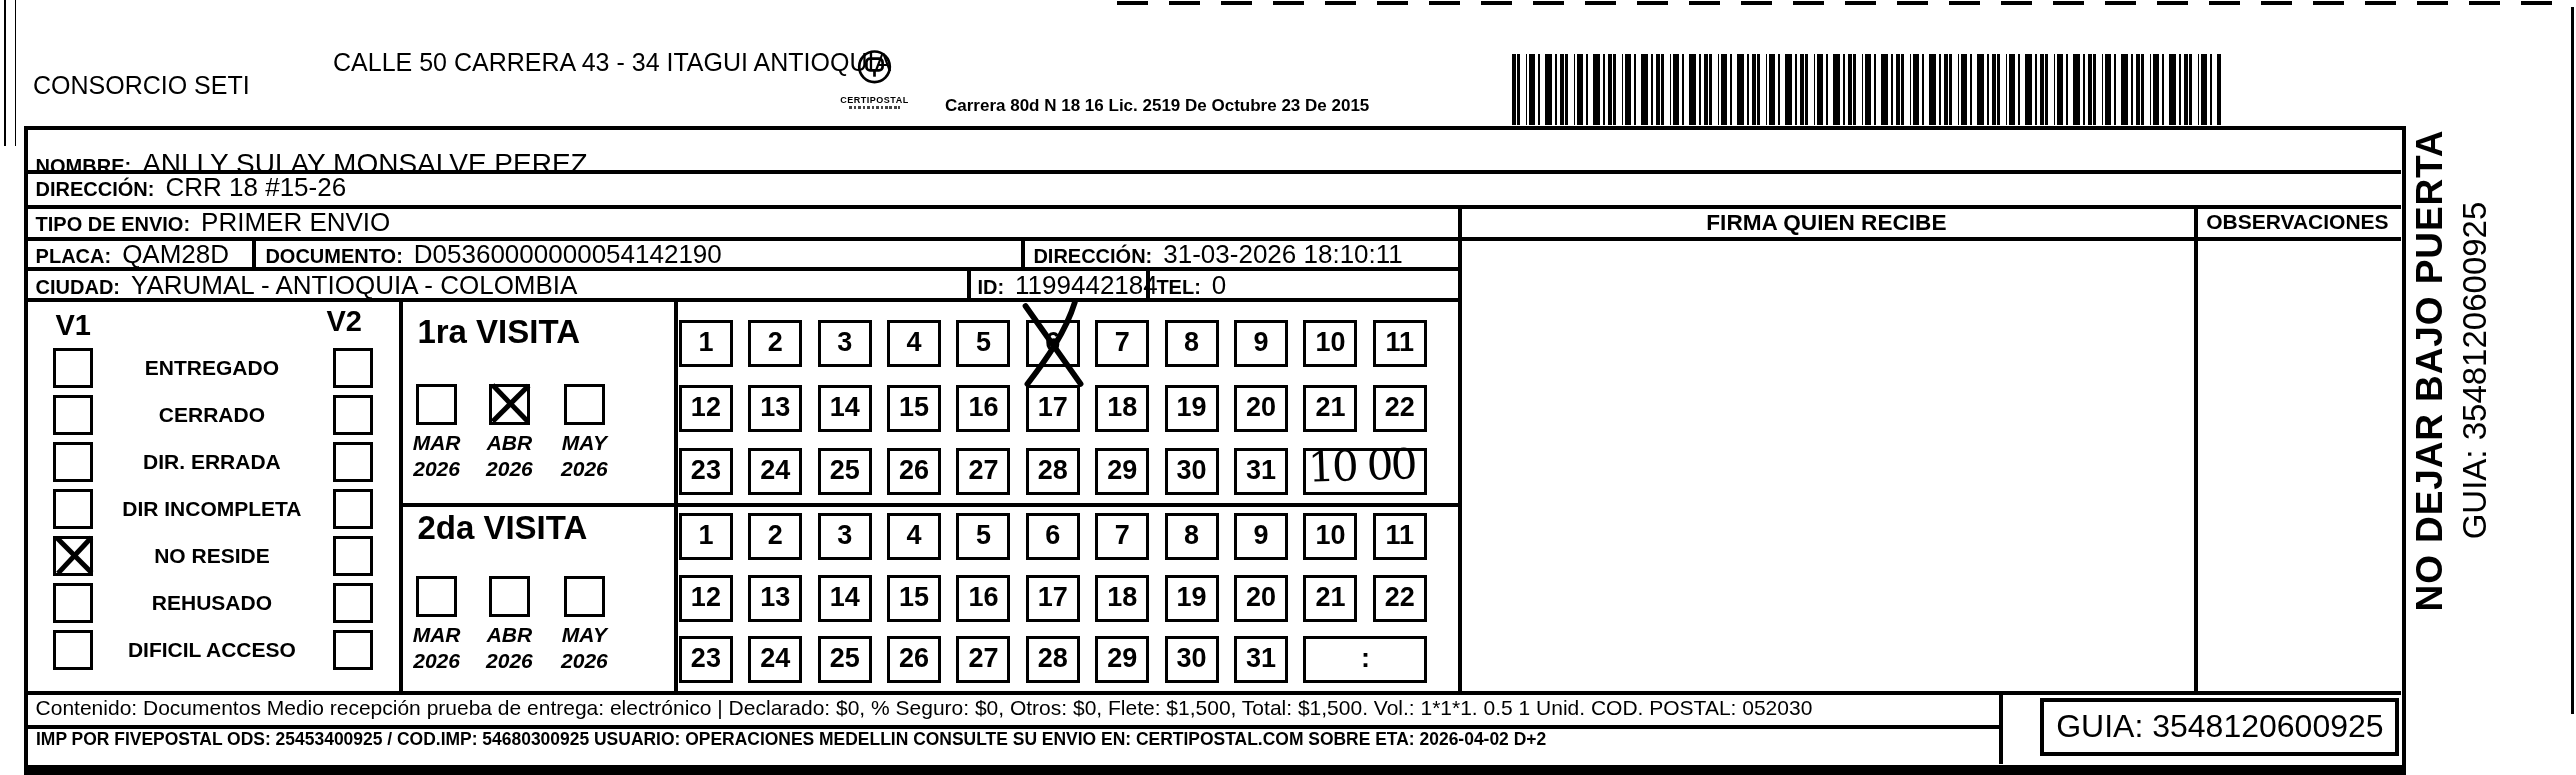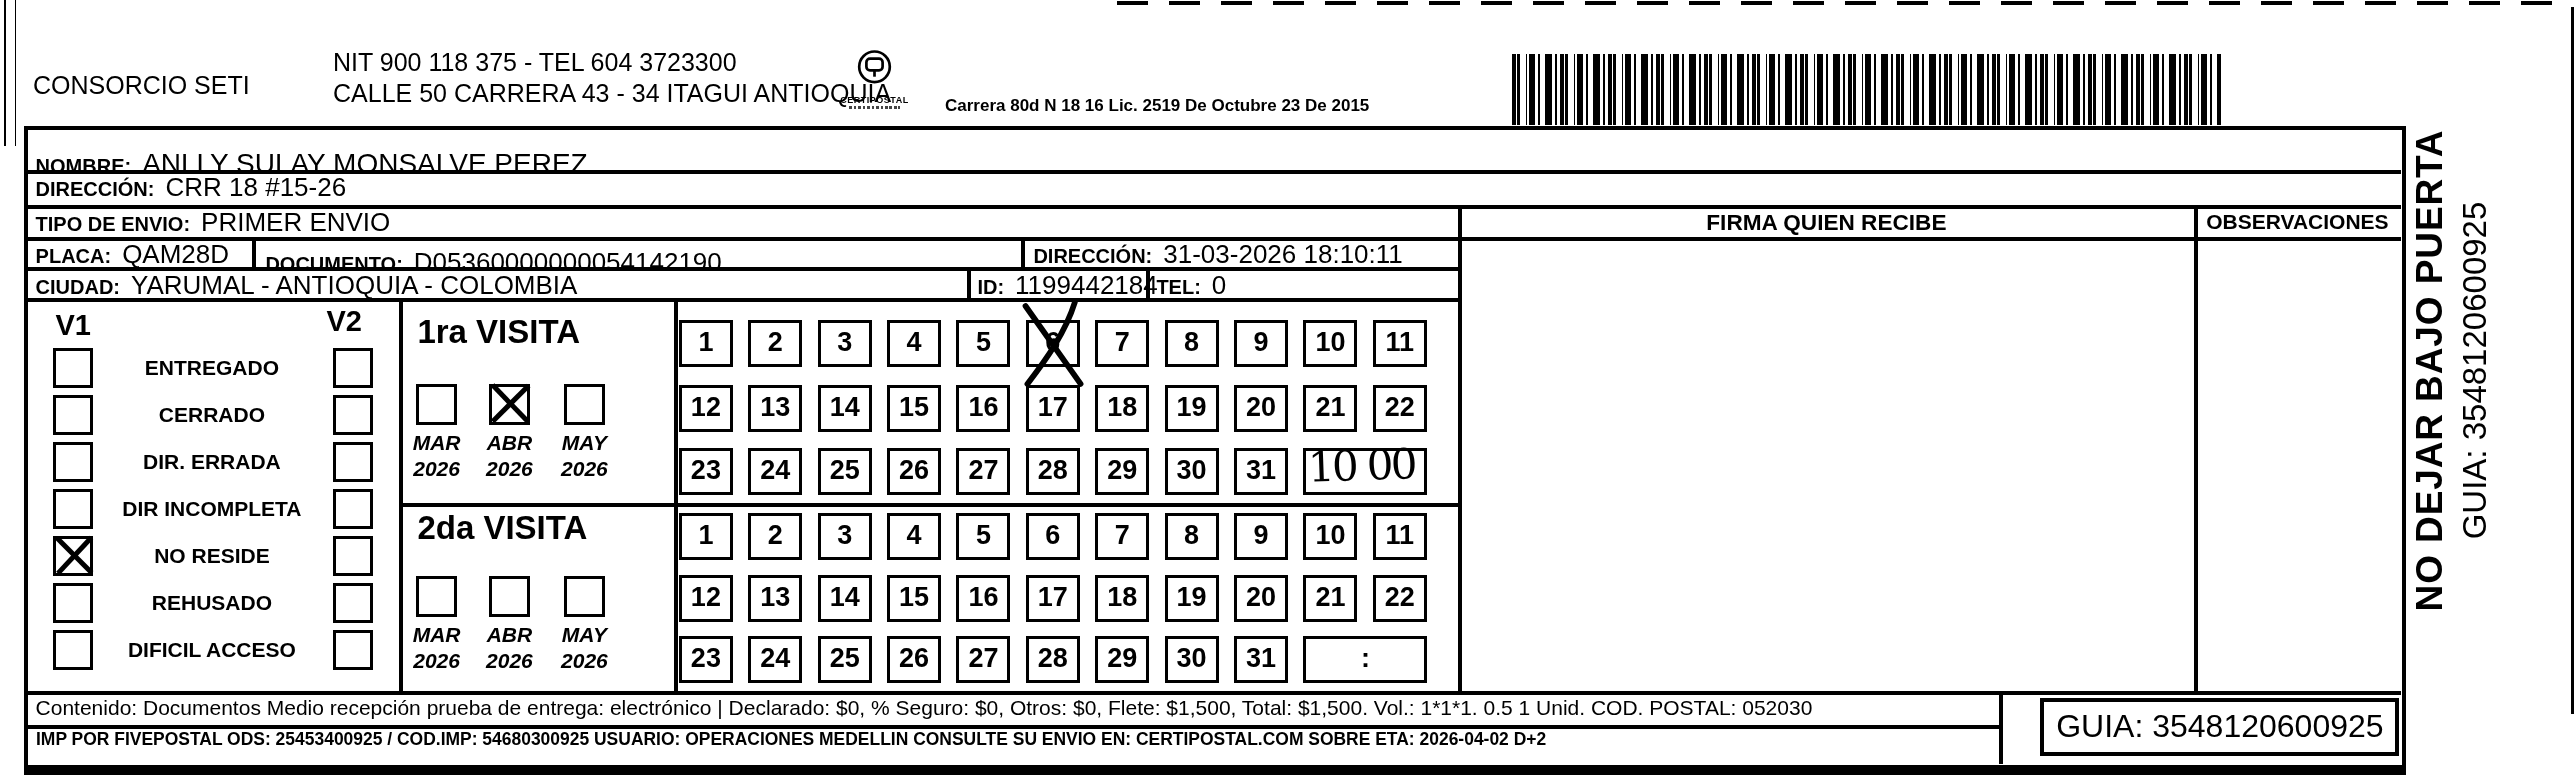--- a/index.html
+++ b/index.html
@@ -77,21 +77,20 @@
 <body>
 
 <div class="sheet">
 
   <div class="edge-left"></div>
   <div class="edge-right"></div>
   <div class="dash-top"></div>
 
   <div class="hdr-consorcio">CONSORCIO SETI</div>
   <div class="hdr-nit">
-    <div>NIT 900 118 375 - TEL 604 3723300</div>
     <div>CALLE 50 CARRERA 43 - 34 ITAGUI ANTIOQUIA</div>
   </div>
   <div class="hdr-logo">
     <svg width="49" height="45" viewBox="0 0 54 50">
       <circle cx="27" cy="22" r="17" fill="none" stroke="#000" stroke-width="3"></circle>
       <rect x="18" y="13" width="18" height="13" rx="4" fill="none" stroke="#000" stroke-width="3"></rect>
       <line x1="27" y1="26" x2="27" y2="33" stroke="#000" stroke-width="3"></line>
     </svg>
     <div class="logo-label">CERTIPOSTAL</div>
     <div class="logo-tag"></div>
@@ -128,21 +127,21 @@
       <span class="fvalue">CRR 18 #15-26</span>
     </div>
     <div class="frow" style="left:7.2px;top:77px;">
       <span class="flabel">TIPO DE ENVIO:</span>
       <span class="fvalue">PRIMER ENVIO</span>
     </div>
     <div class="frow" style="left:7.2px;top:109px;">
       <span class="flabel">PLACA:</span>
       <span class="fvalue">QAM28D</span>
     </div>
-    <div class="frow" style="left:237px;top:109px;margin-top:8px;">
+    <div class="frow" style="left:237px;top:109px;">
       <span class="flabel">DOCUMENTO:</span>
       <span class="fvalue">D05360000000054142190</span>
     </div>
     <div class="frow" style="left:1005px;top:109px;">
       <span class="flabel">DIRECCIÓN:</span>
       <span class="fvalue">31-03-2026 18:10:11</span>
     </div>
     <div class="frow" style="left:7.2px;top:140px;">
       <span class="flabel">CIUDAD:</span>
       <span class="fvalue">YARUMAL - ANTIOQUIA - COLOMBIA</span>

